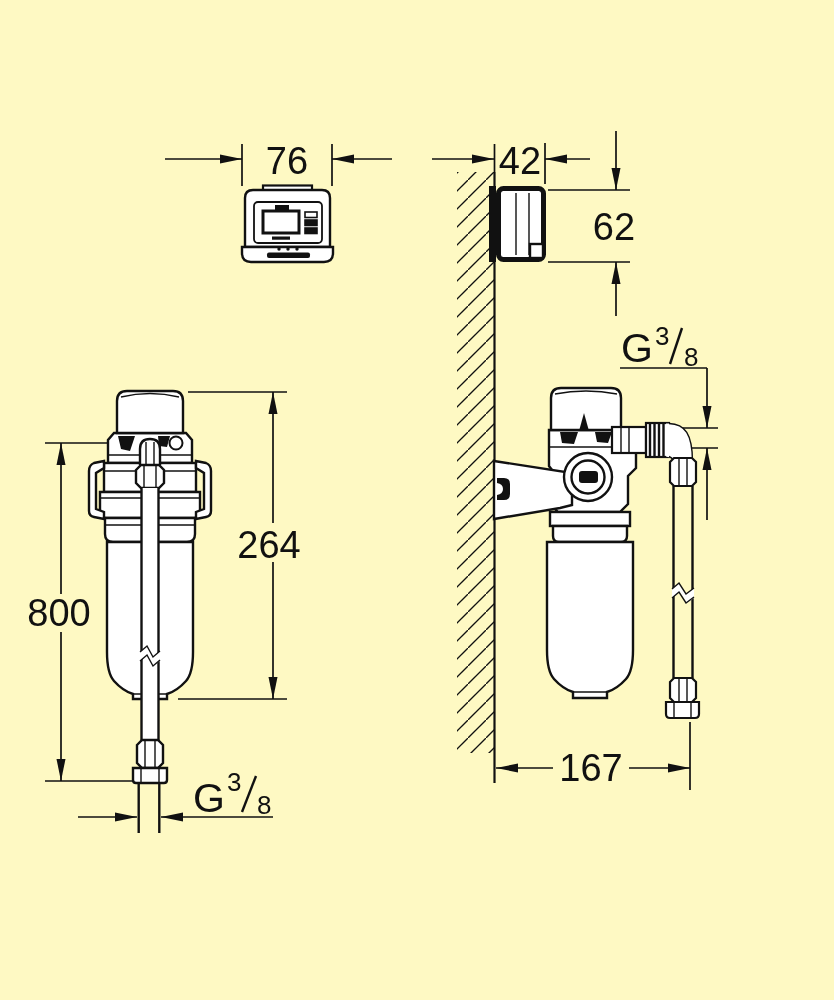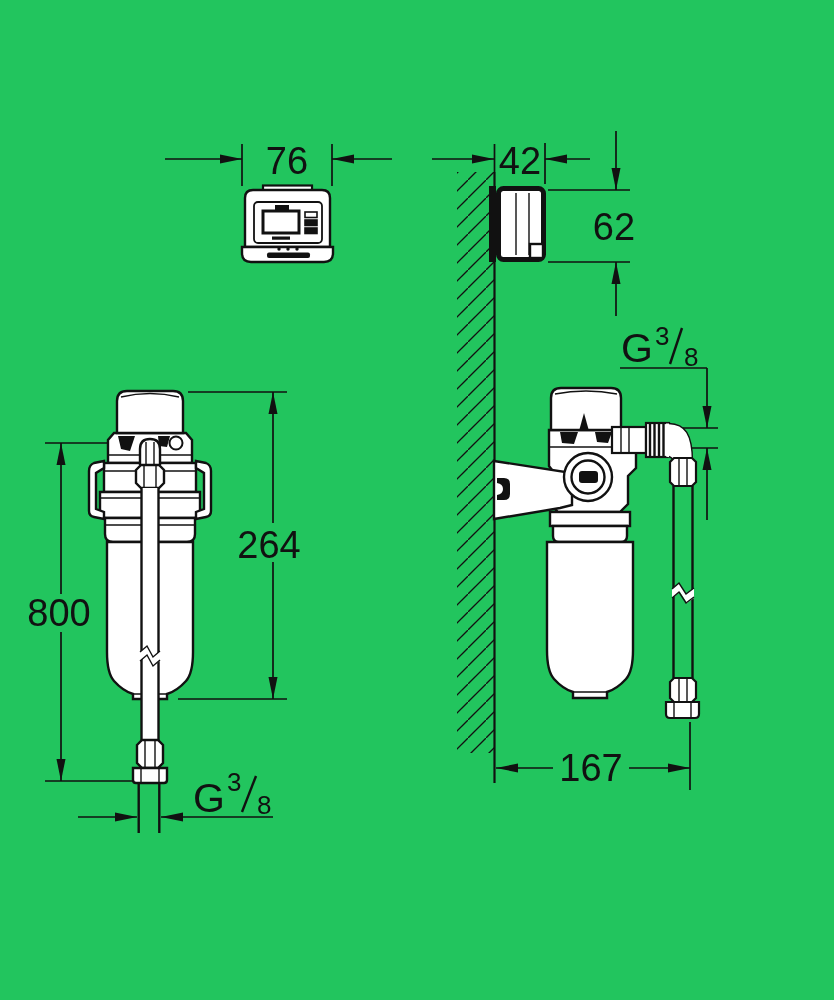--- a/index.html
+++ b/index.html
@@ -1,18 +1,18 @@
 <!DOCTYPE html>
 <html><head>
 <meta charset="utf-8">
 <style>
   html, body { margin: 0; padding: 0; background: #ffffff; }
   .canvas {
     width: 834px; height: 1000px; position: relative;
-    background: #22c55e; overflow: hidden;
+    background: #fef9c3; overflow: hidden;
     font-family: "Liberation Sans", sans-serif;
   }
   svg { display: block; }
   text {
     font-family: "Liberation Sans", sans-serif;
     fill: #111111;
   }
   .dim-num { font-size: 38px; }
   .dim-num-mid { text-anchor: middle; }
   .g-main { font-size: 41px; }

